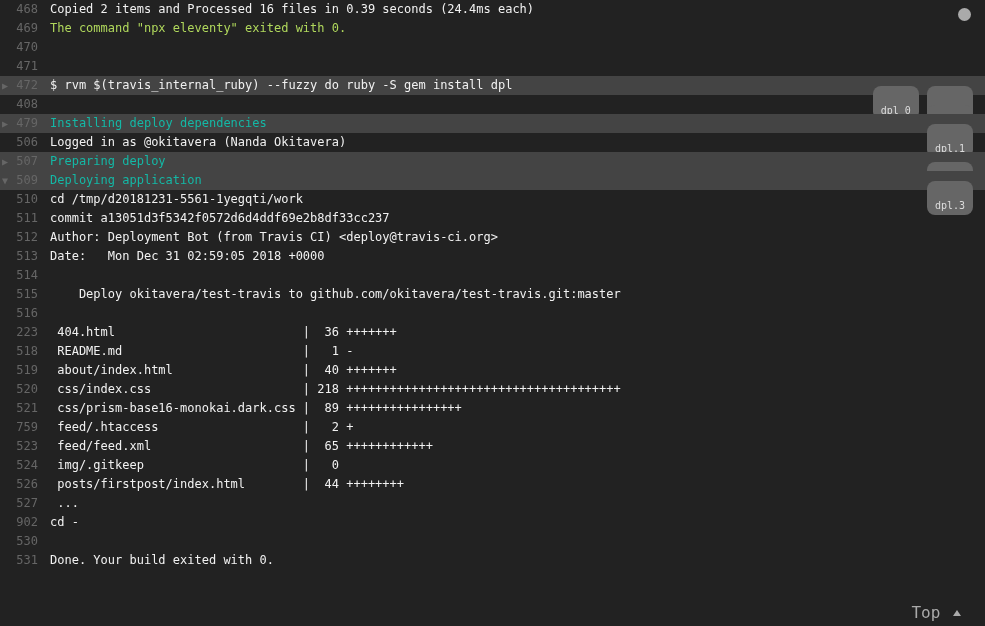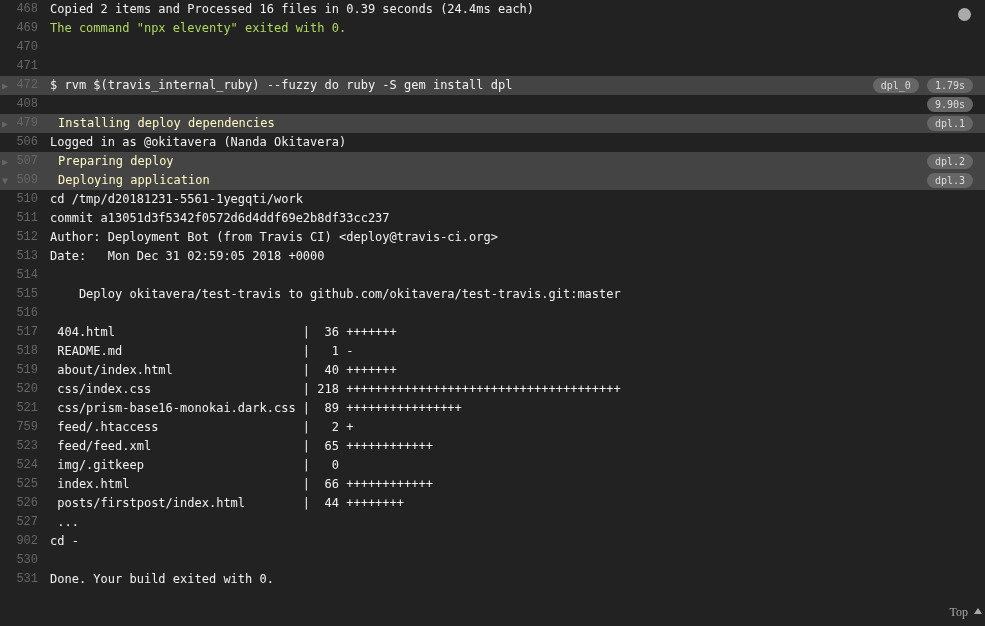--- a/index.html
+++ b/index.html
@@ -20,74 +20,72 @@
     white-space: pre;
     position: relative;
   }
   .ln {
     width: 50px;
     min-width: 50px;
     text-align: right;
     color: #666;
     padding-right: 12px;
     user-select: none;
-    font-family: Liberation Mono, monospace;
   }
   .content {
     flex: 1;
     padding-right: 21px;
   }
   .fold {
     position: absolute;
     left: 2px;
     top: 0;
     width: 14px;
     color: #666;
     cursor: pointer;
     font-size: 10px;
     line-height: 19px;
   }
   .hl { background: #444444; }
-  .yellow { color: #fef9c3; margin-left: 8px; }
+  .yellow { color: #14b8a6; }
   .green { color: #b0d85c; }
   .badge {
     background: #666;
     color: #ddd;
     border-radius: 8px;
-    padding: 0 8px;
+    padding: 17px 8px;
     font-size: 10px;
     line-height: 15px;
     height: 15px;
     display: inline-block;
-    margin-top: 2px;
+    margin-top: 10px;
   }
   .badges {
     position: absolute;
     right: 12px;
     top: 0;
     display: flex;
     gap: 8px;
   }
   .status-dot {
     position: absolute;
     right: 14px;
     top: 8px;
     width: 13px;
     height: 13px;
     border-radius: 50%;
     background: #aaa;
   }
   .top-btn {
     position: absolute;
-    right: 3px;
+    right: 24px;
     bottom: 4px;
     color: #aaa;
-    font-size: 12px;
+    font-size: 16px;
     cursor: pointer;
-    font-family: Liberation Serif, serif;
   }
   .caret-up {
     display: inline-block;
     width: 0; height: 0;
     border-left: 4px solid transparent;
     border-right: 4px solid transparent;
     border-bottom: 6px solid #aaa;
     margin-left: 3px;
     vertical-align: 2px;
   }
@@ -106,29 +104,28 @@
     <div class="log-line"><span class="ln">506</span><span class="content">Logged in as @okitavera (Nanda Okitavera)</span></div>
     <div class="log-line hl"><span class="fold">▶</span><span class="ln">507</span><span class="content yellow">Preparing deploy</span><span class="badges"><span class="badge">dpl.2</span></span></div>
     <div class="log-line hl"><span class="fold">▼</span><span class="ln">509</span><span class="content yellow">Deploying application</span><span class="badges"><span class="badge">dpl.3</span></span></div>
     <div class="log-line"><span class="ln">510</span><span class="content">cd /tmp/d20181231-5561-1yegqti/work</span></div>
     <div class="log-line"><span class="ln">511</span><span class="content">commit a13051d3f5342f0572d6d4ddf69e2b8df33cc237</span></div>
     <div class="log-line"><span class="ln">512</span><span class="content">Author: Deployment Bot (from Travis CI) &lt;deploy@travis-ci.org&gt;</span></div>
     <div class="log-line"><span class="ln">513</span><span class="content">Date:   Mon Dec 31 02:59:05 2018 +0000</span></div>
     <div class="log-line"><span class="ln">514</span><span class="content"></span></div>
     <div class="log-line"><span class="ln">515</span><span class="content">    Deploy okitavera/test-travis to github.com/okitavera/test-travis.git:master</span></div>
     <div class="log-line"><span class="ln">516</span><span class="content"></span></div>
-    <div class="log-line"><span class="ln">517</span><span class="content"> 404.html                          |  36 +++++++</span></div>
+    <div class="log-line"><span class="ln">223</span><span class="content"> 404.html                          |  36 +++++++</span></div>
     <div class="log-line"><span class="ln">518</span><span class="content"> README.md                         |   1 -</span></div>
     <div class="log-line"><span class="ln">519</span><span class="content"> about/index.html                  |  40 +++++++</span></div>
     <div class="log-line"><span class="ln">520</span><span class="content"> css/index.css                     | 218 ++++++++++++++++++++++++++++++++++++++</span></div>
     <div class="log-line"><span class="ln">521</span><span class="content"> css/prism-base16-monokai.dark.css |  89 ++++++++++++++++</span></div>
     <div class="log-line"><span class="ln">759</span><span class="content"> feed/.htaccess                    |   2 +</span></div>
     <div class="log-line"><span class="ln">523</span><span class="content"> feed/feed.xml                     |  65 ++++++++++++</span></div>
     <div class="log-line"><span class="ln">524</span><span class="content"> img/.gitkeep                      |   0</span></div>
-    <div class="log-line"><span class="ln">525</span><span class="content"> index.html                        |  66 ++++++++++++</span></div>
     <div class="log-line"><span class="ln">526</span><span class="content"> posts/firstpost/index.html        |  44 ++++++++</span></div>
     <div class="log-line"><span class="ln">527</span><span class="content"> ...</span></div>
     <div class="log-line"><span class="ln">902</span><span class="content">cd -</span></div>
     <div class="log-line"><span class="ln">530</span><span class="content"></span></div>
     <div class="log-line"><span class="ln">531</span><span class="content">Done. Your build exited with 0.</span></div>
   </div>
 
 <div class="status-dot"></div>
 
 <div class="top-btn">

